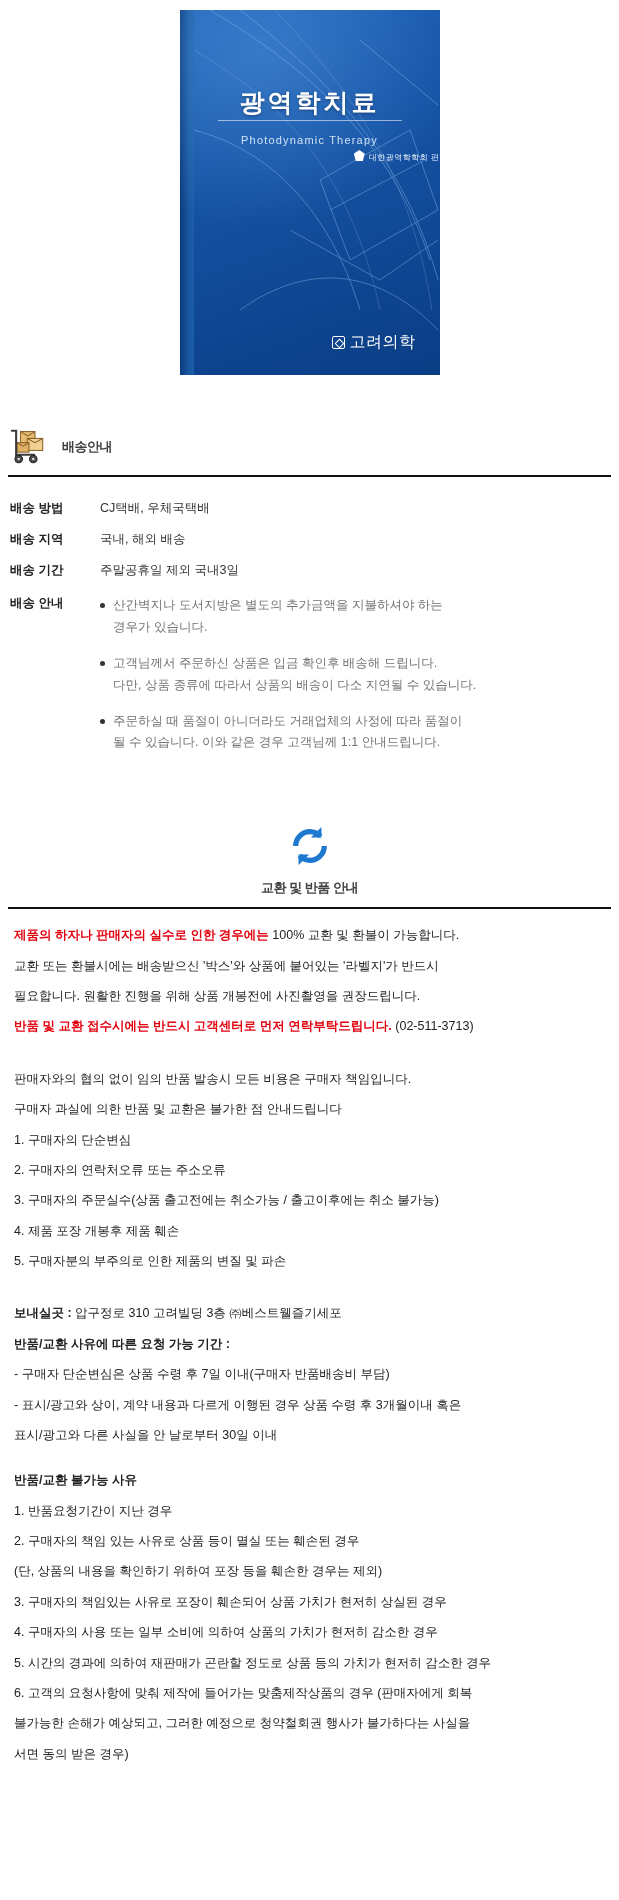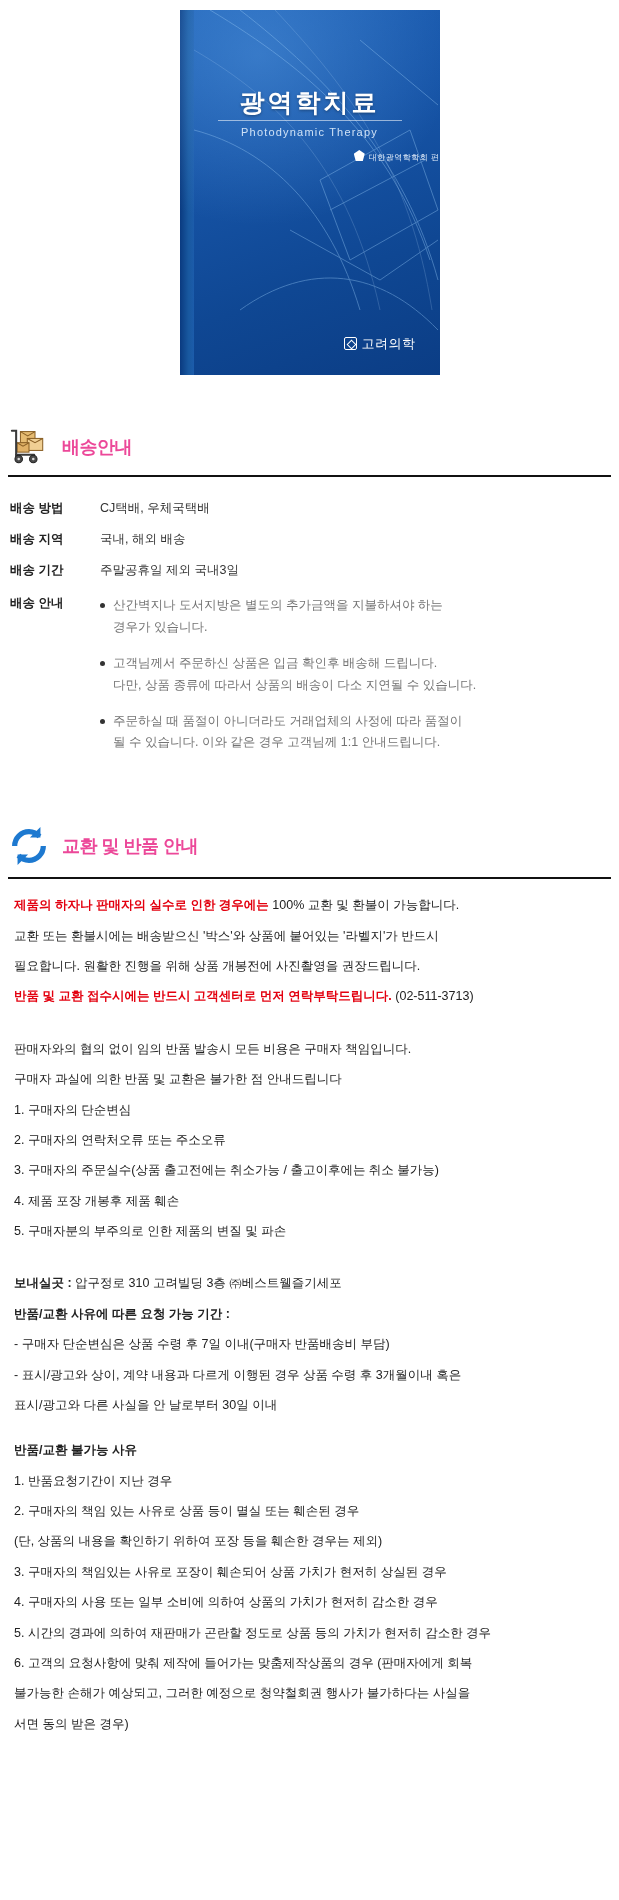--- a/index.html
+++ b/index.html
@@ -58,21 +58,21 @@
   }
   .cover .rule {
     position: absolute;
     top: 110px;
     left: 38px; right: 38px;
     height: 1px;
     background: rgba(255,255,255,.55);
   }
   .cover .title-en {
     position: absolute;
-    top: 116px;
+    top: 124px;
     width: 100%;
     text-align: center;
     color: #cfe2f7;
     font-size: 11px;
     letter-spacing: 1.2px;
   }
   .cover .assoc {
     position: absolute;
     top: 140px;
     width: 100%;
@@ -90,21 +90,21 @@
     line-height: 11px;
     margin-right: 4px;
     vertical-align: -1px;
     clip-path: polygon(50% 0, 100% 35%, 82% 100%, 18% 100%, 0 35%);
   }
   .cover .publisher {
     position: absolute;
     bottom: 22px;
     right: 24px;
     color: #ffffff;
-    font-size: 13px;
+    font-size: 16px;
     letter-spacing: .5px;
   }
   .cover .publisher .plogo {
     display: inline-block;
     width: 13px; height: 13px;
     border: 1px solid #ffffff;
     border-radius: 2px;
     margin-right: 5px;
     vertical-align: -2px;
     position: relative;
@@ -123,23 +123,23 @@
     padding: 0 8px;
   }
   .sec-head {
     display: flex;
     align-items: center;
     gap: 12px;
     padding: 0 0 8px 0;
     margin-top: 54px;
   }
   .sec-head .sec-title {
-    font-size: 18px;
+    font-size: 13px;
     font-weight: 700;
-    color: #ec4899;
+    color: #404040;
     letter-spacing: -0.5px;
   }
   .sec-rule {
     border: 0;
     border-top: 2px solid #111;
     margin: 2px 0 0 0;
   }
   .sec-rule.red {
     border-top: 2px solid #111;
   }
@@ -294,21 +294,21 @@
               <span class="ind">될 수 있습니다. 이와 같은 경우 고객님께 1:1 안내드립니다.</span>
             </li>
           </ul>
         </td>
       </tr>
     </tbody>
   </table>
 </div>
 
 <div class="section">
-  <div class="sec-head" style="margin-top:64px;">
+  <div class="sec-head" style="margin-top:64px;flex-direction:column;">
     <svg class="icon-refresh" viewBox="0 0 44 44">
       <g fill="none" stroke="#1d79d0" stroke-width="5.5" stroke-linecap="butt">
         <path d="M7 22 a15 15 0 0 1 15 -15 a15 15 0 0 1 11 5"></path>
         <path d="M37 22 a15 15 0 0 1 -15 15 a15 15 0 0 1 -11 -5"></path>
       </g>
       <path d="M34 2 L34 13 L23 13 Z" fill="#1d79d0"></path>
       <path d="M10 42 L10 31 L21 31 Z" fill="#1d79d0"></path>
     </svg>
     <div class="sec-title">교환 및 반품 안내</div>
   </div>

